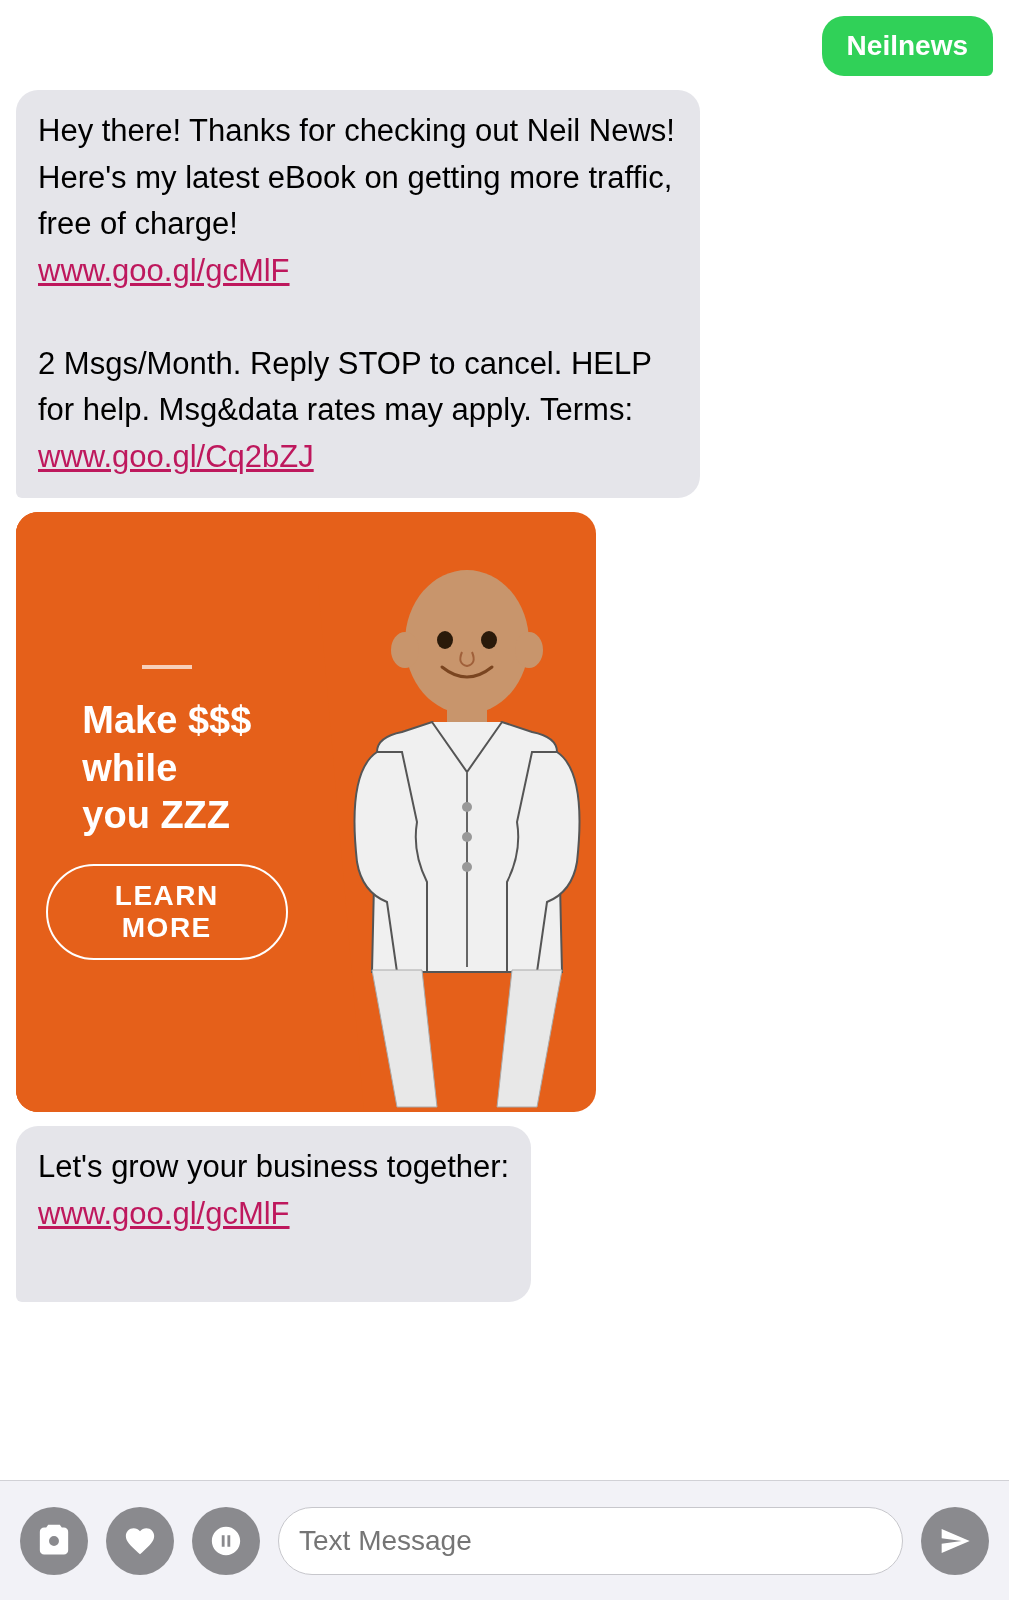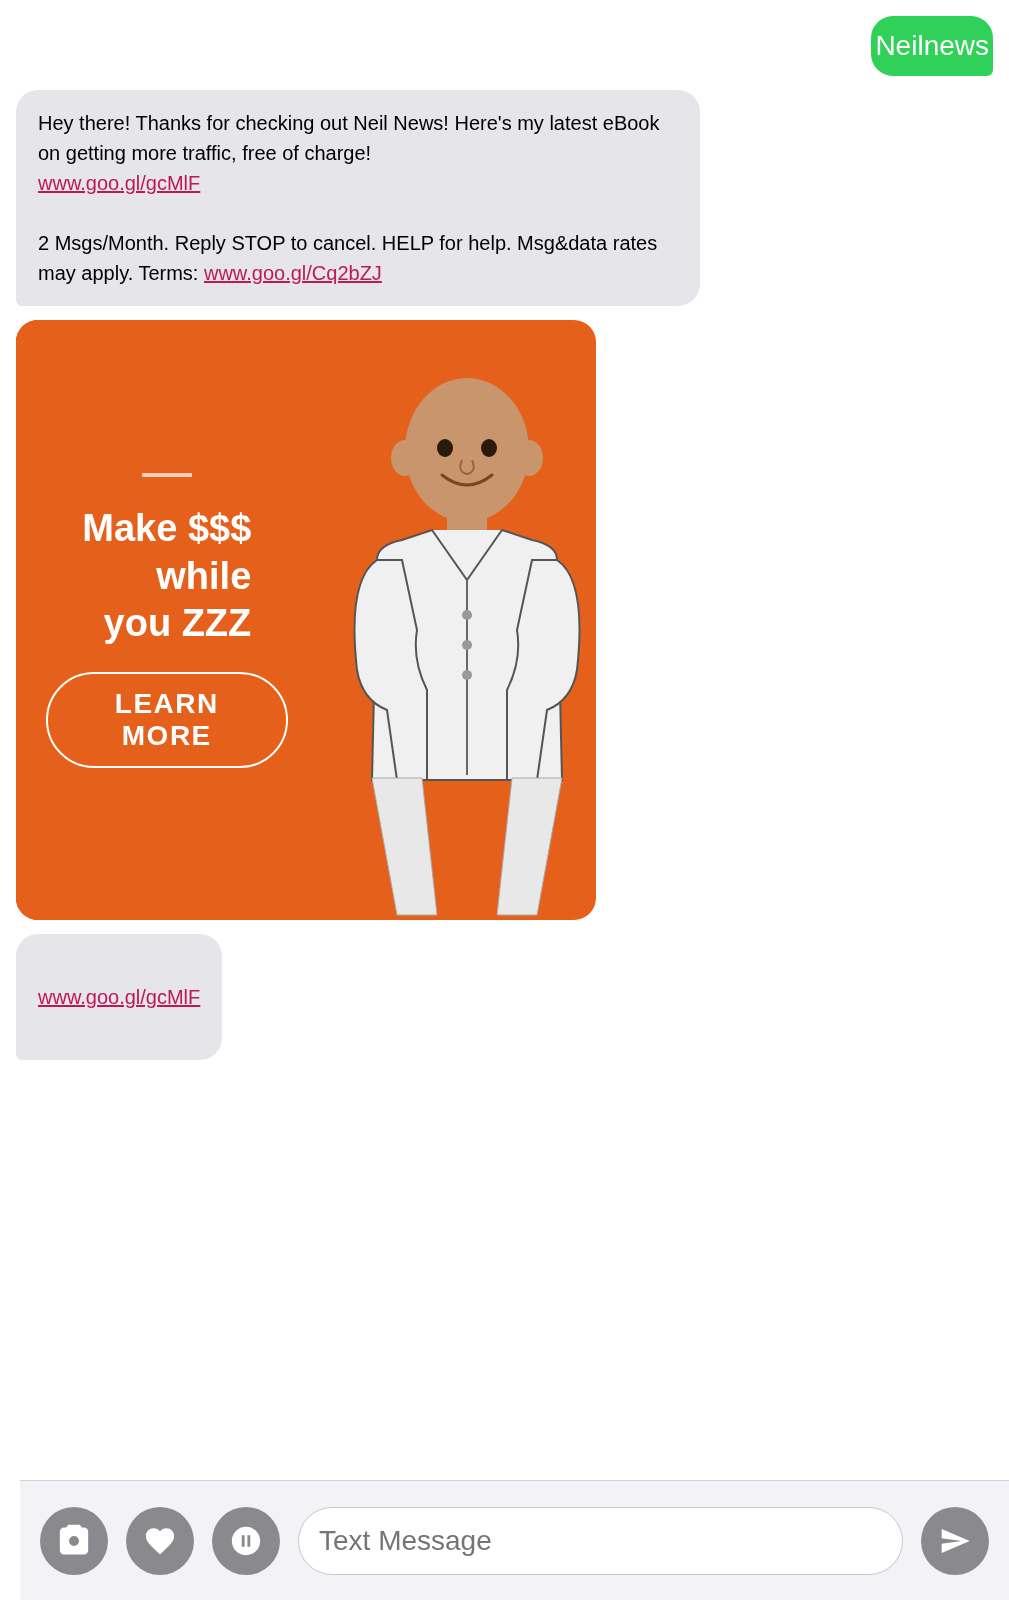--- a/index.html
+++ b/index.html
@@ -22,36 +22,36 @@
       gap: 14px;
       overflow-y: auto;
     }
 
     
     .bubble-outgoing {
       align-self: flex-end;
       background: #30d158;
       color: #ffffff;
       border-radius: 22px 22px 6px 22px;
-      padding: 12px 4px;
+      padding: 12px 25px;
       max-width: 65%;
       font-size: 28px;
-      font-weight: 400;
+      font-weight: 700;
       line-height: 1.3;
     }
 
     
     .bubble-incoming {
       align-self: flex-start;
       background: #e5e5ea;
       color: #000000;
       border-radius: 22px 22px 22px 6px;
       padding: 18px 22px;
       max-width: 70%;
-      font-size: 20px;
+      font-size: 31px;
       line-height: 1.5;
     }
 
     .bubble-incoming a {
       color: #be185d;
       text-decoration: underline;
     }
 
     
     .image-card {
@@ -81,21 +81,21 @@
       width: 50px;
       height: 4px;
       background: rgba(255,255,255,0.7);
       margin-bottom: 28px;
     }
 
     .image-card-headline {
       color: #ffffff;
       font-size: 38px;
       font-weight: 800;
-      text-align: right;
+      text-align: left;
       line-height: 1.25;
       margin-bottom: 24px;
     }
 
     .image-card-btn {
       border: 2.5px solid #ffffff;
       border-radius: 50px;
       padding: 14px 28px;
       color: #ffffff;
       font-size: 28px;
@@ -122,21 +122,20 @@
     .toolbar {
       height: 120px;
       background: #f2f2f7;
       border-top: 1px solid #d1d1d6;
       display: flex;
       align-items: center;
       padding: 0 20px;
       gap: 18px;
       position: sticky;
       bottom: 0;
-      margin-left: 20px;
     }
 
     .toolbar-icon-btn {
       width: 68px;
       height: 68px;
       background: #8a8a8e;
       border-radius: 50%;
       display: flex;
       align-items: center;
       justify-content: center;
@@ -254,20 +253,21 @@
         <ellipse cx="162" cy="88" rx="8" ry="9" fill="#2a1a0a"></ellipse>
 
         <path d="M115 115 Q140 135 165 115" stroke="#7a4520" stroke-width="3" fill="none" stroke-linecap="round"></path>
 
         <path d="M135 100 Q130 112 140 114 Q150 112 145 100" stroke="#a0603a" stroke-width="2" fill="none"></path>
       </svg>
     </div>
   </div>
 
   <div class="bubble-incoming">
+    <span>Let's grow your business together:</span>
     <br><a href="#">www.goo.gl/gcMlF</a>
     <br><br>
   </div>
 
 </div>
 
 <div class="toolbar">
 
   <div class="toolbar-icon-btn">
     <svg width="34" height="34" viewBox="0 0 24 24">

